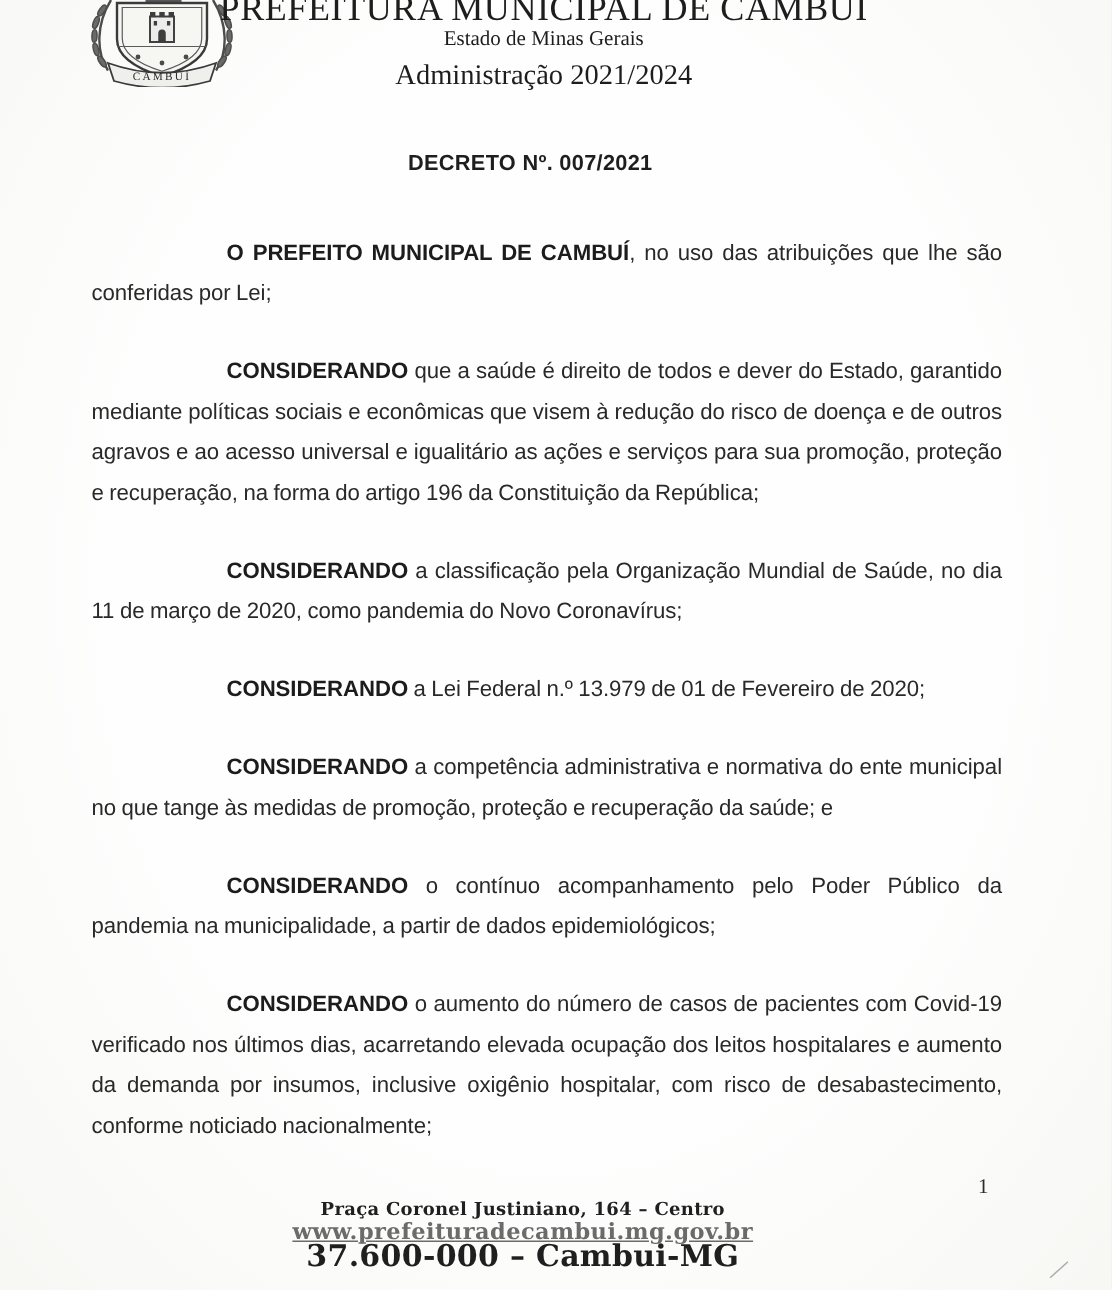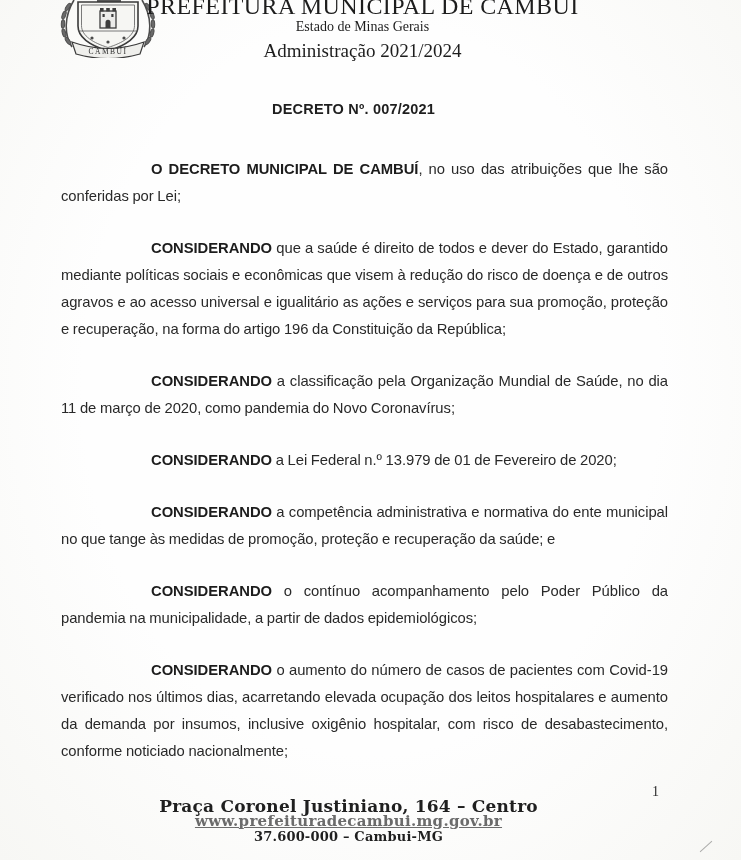--- a/index.html
+++ b/index.html
@@ -23,24 +23,24 @@
   .body-block{position:absolute;left:61px;width:607px;top:156px;}
   .para{margin:0 0 25px 0;text-indent:90px;text-align:justify;
     font-size:14.8px;line-height:27px;color:#292929;word-spacing:-.4px;letter-spacing:-.05px;}
   .para b{color:#1c1c1c;}
   
   .page-num{position:absolute;left:652px;top:784px;font-family:"Liberation Serif",serif;
     font-size:14px;color:#2c2c2c;}
   
   .footer{position:absolute;left:0;right:44px;top:798px;text-align:center;
     font-family:"DejaVu Serif",serif;color:#1f1f1f;}
-  .f-address{font-size:17px;font-weight:bold;letter-spacing:.2px;line-height:16px;}
+  .f-address{font-size:12px;font-weight:bold;letter-spacing:.2px;line-height:16px;}
   .f-site{font-size:15px;font-weight:bold;color:#6b6b6b;text-decoration:underline;
     letter-spacing:.3px;line-height:15px;}
-  .f-city{font-size:13px;font-weight:bold;letter-spacing:.2px;line-height:16px;}
+  .f-city{font-size:20px;font-weight:bold;letter-spacing:.2px;line-height:16px;}
   
   .scratch{position:absolute;left:698px;top:846px;width:16px;height:1px;
     background:rgba(80,80,80,.45);transform:rotate(-42deg);}
 </style>
 </head>
 <body>
 
 <div class="sheet">
 
   <svg class="logo" viewBox="0 0 106 58" xmlns="http://www.w3.org/2000/svg">
@@ -90,21 +90,21 @@
     </g>
   </svg>
 
   <div class="hline h-muni">PREFEITURA MUNICIPAL DE CAMBUÍ</div>
   <div class="hline h-state">Estado de Minas Gerais</div>
   <div class="hline h-admin">Administração 2021/2024</div>
 
   <div class="decree-title">DECRETO Nº. 007/2021</div>
 
   <div class="body-block">
-    <p class="para"><b>O DECRETO MUNICIPAL DE CAMBUÍ</b><span>, no uso das atribuições que lhe são conferidas por Lei;</span></p>
+    <p class="para"><b>O PREFEITO MUNICIPAL DE CAMBUÍ</b><span>, no uso das atribuições que lhe são conferidas por Lei;</span></p>
     <p class="para"><b>CONSIDERANDO</b><span> que a saúde é direito de todos e dever do Estado, garantido mediante políticas sociais e econômicas que visem à redução do risco de doença e de outros agravos e ao acesso universal e igualitário as ações e serviços para sua promoção, proteção e recuperação, na forma do artigo 196 da Constituição da República;</span></p>
     <p class="para"><b>CONSIDERANDO</b><span> a classificação pela Organização Mundial de Saúde, no dia 11 de março de 2020, como pandemia do Novo Coronavírus;</span></p>
     <p class="para"><b>CONSIDERANDO</b><span> a Lei Federal n.º 13.979 de 01 de Fevereiro de 2020;</span></p>
     <p class="para"><b>CONSIDERANDO</b><span> a competência administrativa e normativa do ente municipal no que tange às medidas de promoção, proteção e recuperação da saúde; e</span></p>
     <p class="para"><b>CONSIDERANDO</b><span> o contínuo acompanhamento pelo Poder Público da pandemia na municipalidade, a partir de dados epidemiológicos;</span></p>
     <p class="para"><b>CONSIDERANDO</b><span> o aumento do número de casos de pacientes com Covid-19 verificado nos últimos dias, acarretando elevada ocupação dos leitos hospitalares e aumento da demanda por insumos, inclusive oxigênio hospitalar, com risco de desabastecimento, conforme noticiado nacionalmente;</span></p>
   </div>
 
   <div class="page-num">1</div>
 

